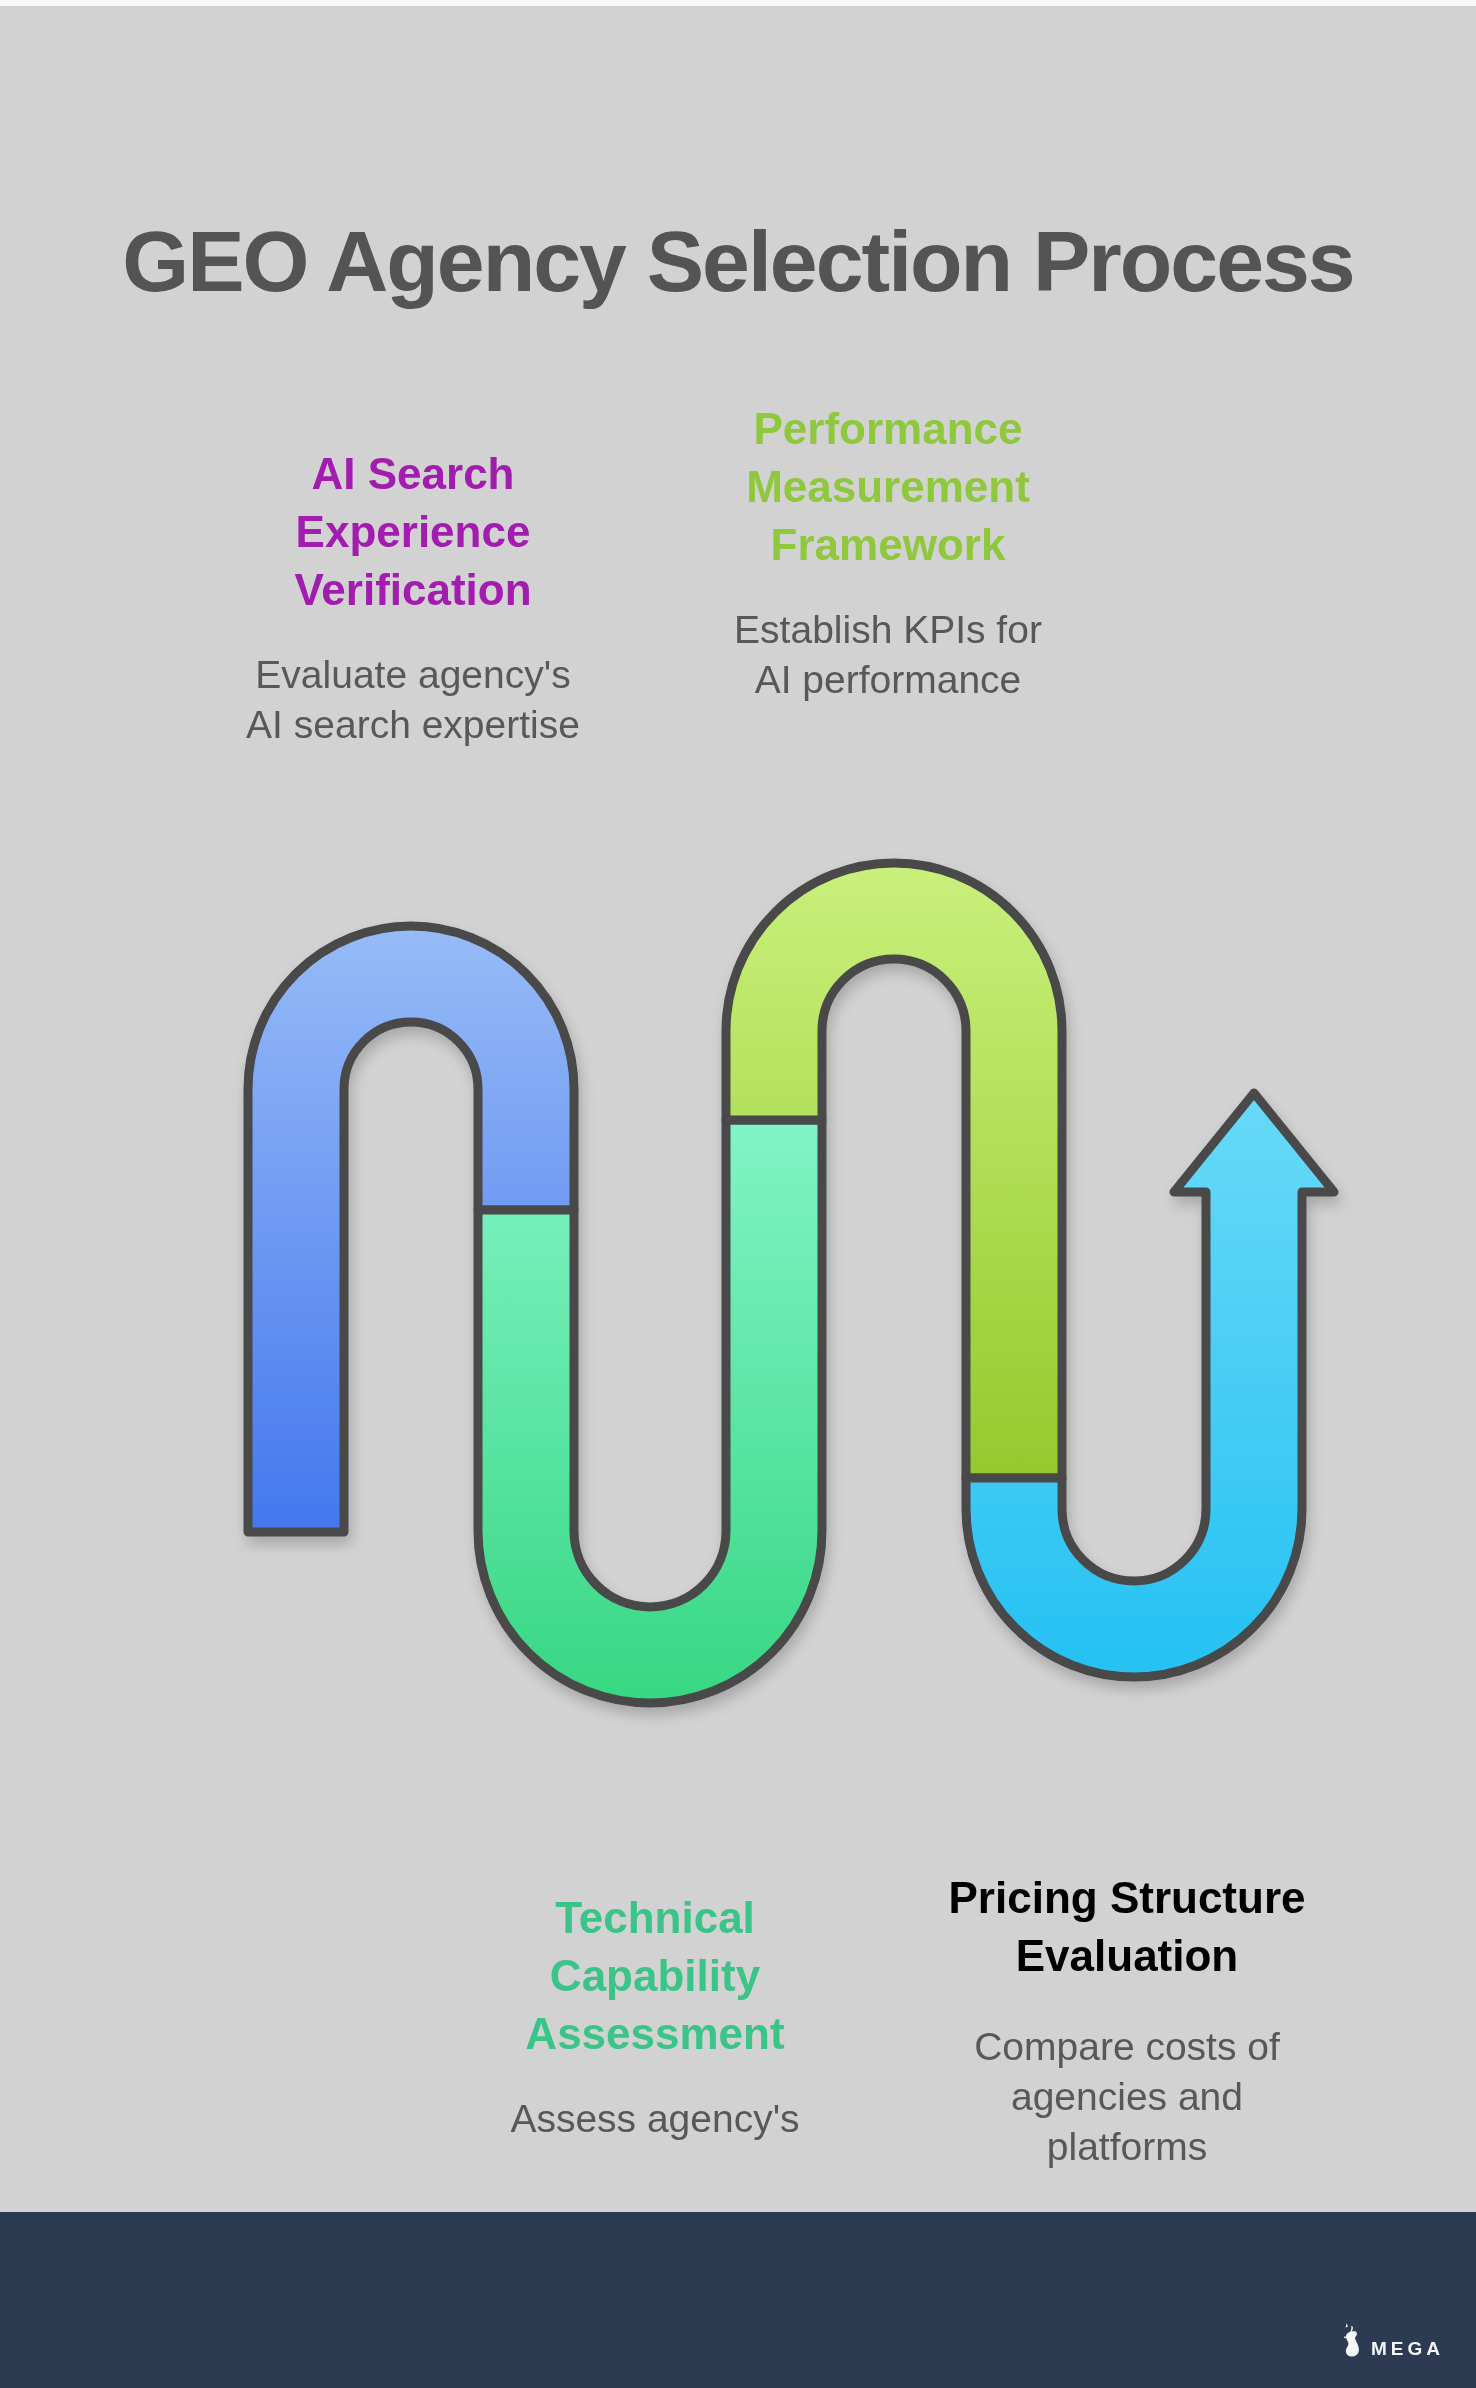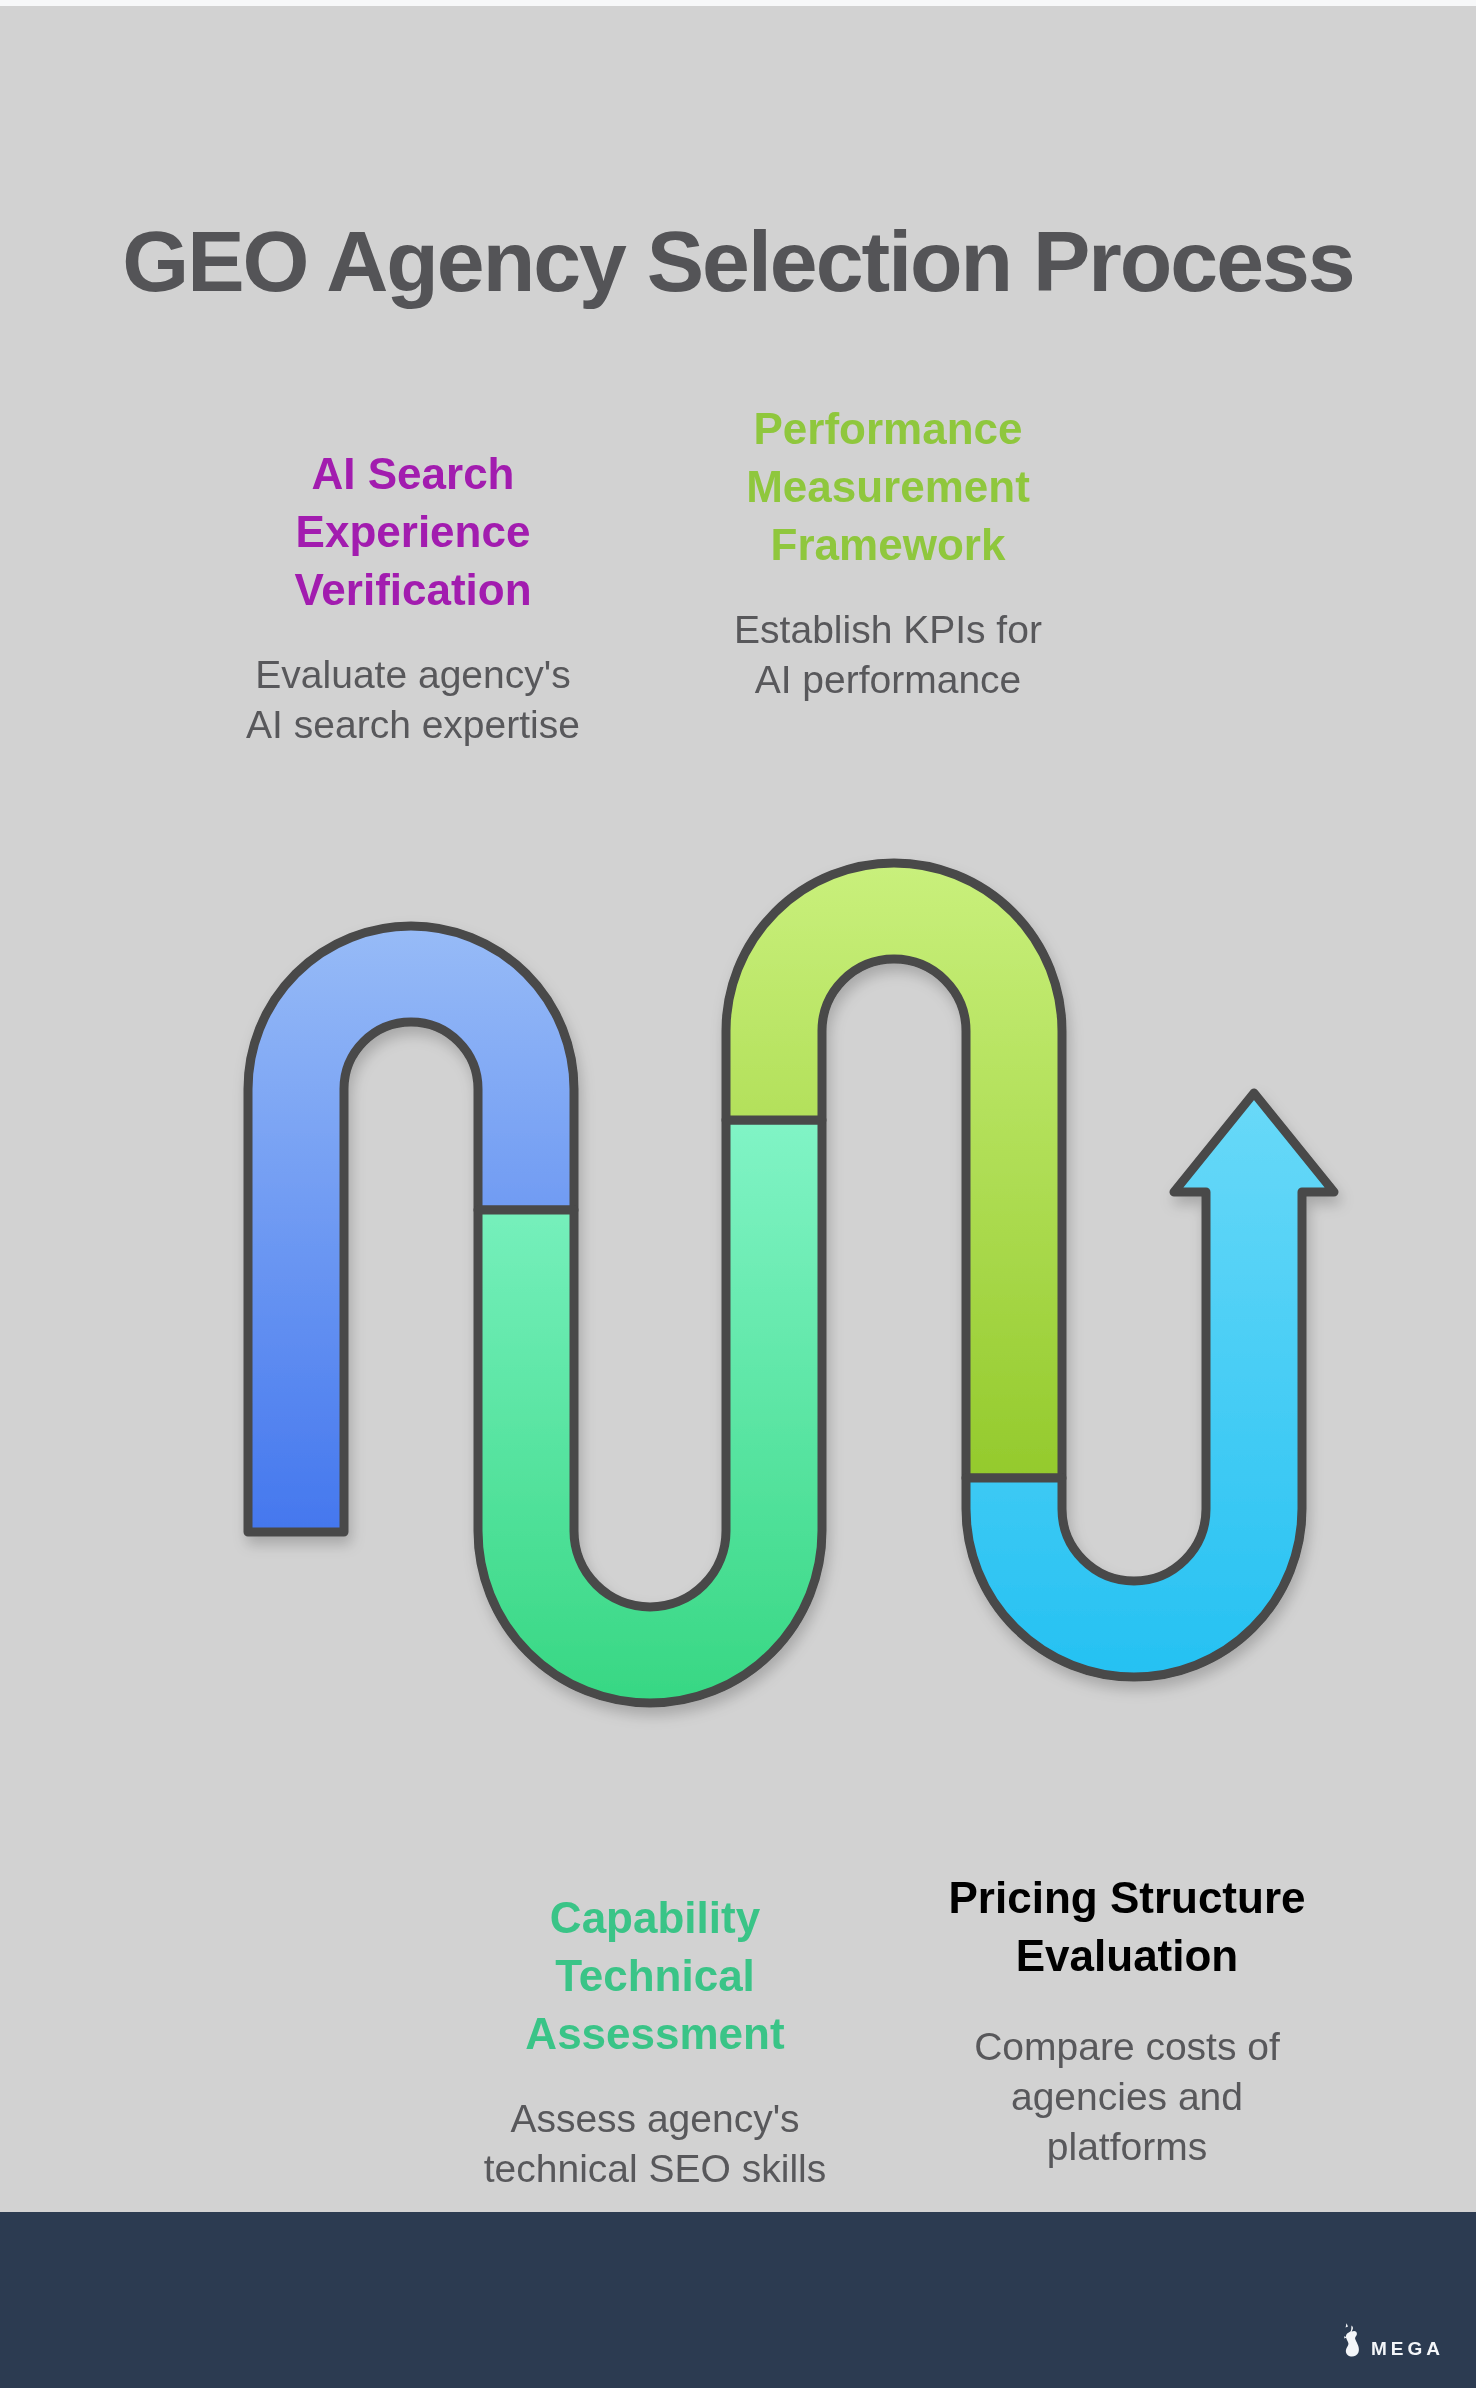--- a/index.html
+++ b/index.html
@@ -91,27 +91,26 @@
       <div>Framework</div>
     </div>
     <div class="stage-desc">
       <div>Establish KPIs for</div>
       <div>AI performance</div>
     </div>
   </section>
 
   <section class="stage s3">
     <div class="stage-title">
+      <div>Technical</div>
       <div>Capability</div>
-      <div>Technical</div>
       <div>Assessment</div>
     </div>
     <div class="stage-desc">
       <div>Assess agency's</div>
-      <div>technical SEO skills</div>
     </div>
   </section>
 
   <section class="stage s4">
     <div class="stage-title">
       <div>Pricing Structure</div>
       <div>Evaluation</div>
     </div>
     <div class="stage-desc">
       <div>Compare costs of</div>

